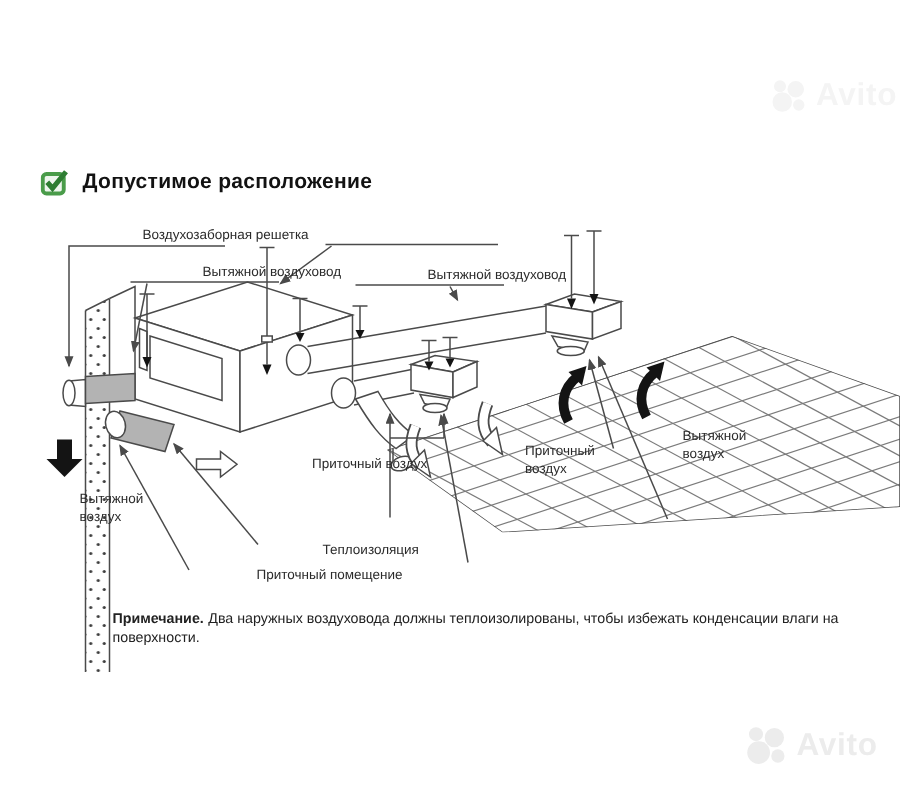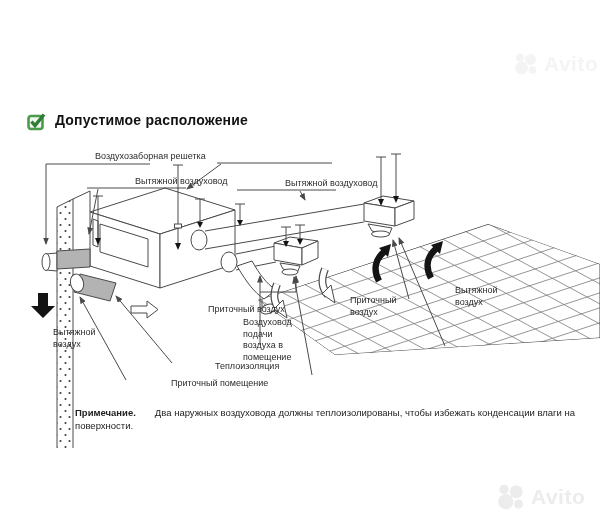--- a/index.html
+++ b/index.html
@@ -10,21 +10,21 @@
   html,body{margin:0;padding:0;background:#fff;}
   .page{position:relative;width:600px;height:532px;background:#ffffff;overflow:hidden;
         font-family:"Liberation Sans","DejaVu Sans",sans-serif;color:var(--text);}
   .title-row{position:absolute;left:27px;top:112px;display:flex;align-items:flex-start;justify-content:flex-end;}
   .check-box{width:20px;height:19px;flex:0 0 auto;}
   .page-title{margin-left:8px;font-size:14px;font-weight:bold;color:#121212;letter-spacing:.2px;}
   svg.diagram{position:absolute;left:0;top:0;}
   .lbl{position:absolute;font-size:9px;line-height:1.3;color:var(--text);white-space:nowrap;padding-left:47px;}
   .lbl.wrap{white-space:normal;}
   .note{position:absolute;left:75px;top:407px;width:512px;font-size:9.5px;line-height:1.35;color:#222;}
-  .note b{margin-right:19px;}
+  .note b{margin-right:3px;}
   .wm{position:absolute;display:flex;align-items:center;gap:6px;font-weight:bold;}
   .wm .wm-text{font-size:21px;letter-spacing:.5px;}
   .wm-bottom{left:497px;top:483px;color:var(--wm);}
   .wm-top{left:514px;top:52px;color:var(--wm-light);}
   
   .ln{stroke:var(--line);stroke-width:1;fill:none;}
   .fw{stroke:var(--line);stroke-width:1;fill:#ffffff;}
   .fg{stroke:var(--line);stroke-width:1;fill:var(--fill-gray);}
   .gridln{stroke:var(--grid);stroke-width:.8;fill:none;}
   .blk{fill:var(--arrow-black);stroke:none;}
@@ -200,21 +200,20 @@
       <line x1="445" y1="346" x2="399" y2="238" class="ln" marker-end="url(#arr)"></line>
       <line x1="409" y1="299" x2="393" y2="240" class="ln" marker-end="url(#arr)"></line>
       <line x1="312" y1="375" x2="294" y2="277" class="ln" marker-end="url(#arr)"></line>
     </g>
   </svg>
 
   <div class="lbl" style="left:48px;top:151px">Воздухозаборная решетка</div>
   <div class="lbl" style="left:88px;top:176px">Вытяжной воздуховод</div>
   <div class="lbl" style="left:238px;top:178px">Вытяжной воздуховод</div>
   <div class="lbl" style="left:161px;top:304px">Приточный воздух</div>
-  <div class="lbl wrap" style="left:196px;top:317px;width:62px">Воздуховод подачи воздуха в помещение</div>
   <div class="lbl" style="left:168px;top:361px">Теплоизоляция</div>
   <div class="lbl" style="left:124px;top:378px">Приточный помещение</div>
   <div class="lbl wrap" style="left:6px;top:327px;width:58px">Вытяжной воздух</div>
   <div class="lbl wrap" style="left:303px;top:295px;width:52px">Приточный воздух</div>
   <div class="lbl wrap" style="left:408px;top:285px;width:56px">Вытяжной воздух</div>
 
   <div class="note"><b>Примечание.</b><span>Два наружных воздуховода должны теплоизолированы, чтобы избежать конденсации влаги на поверхности.</span></div>
 
   <div class="wm wm-top">
     <svg width="24" height="24" viewBox="0 0 24 24">

